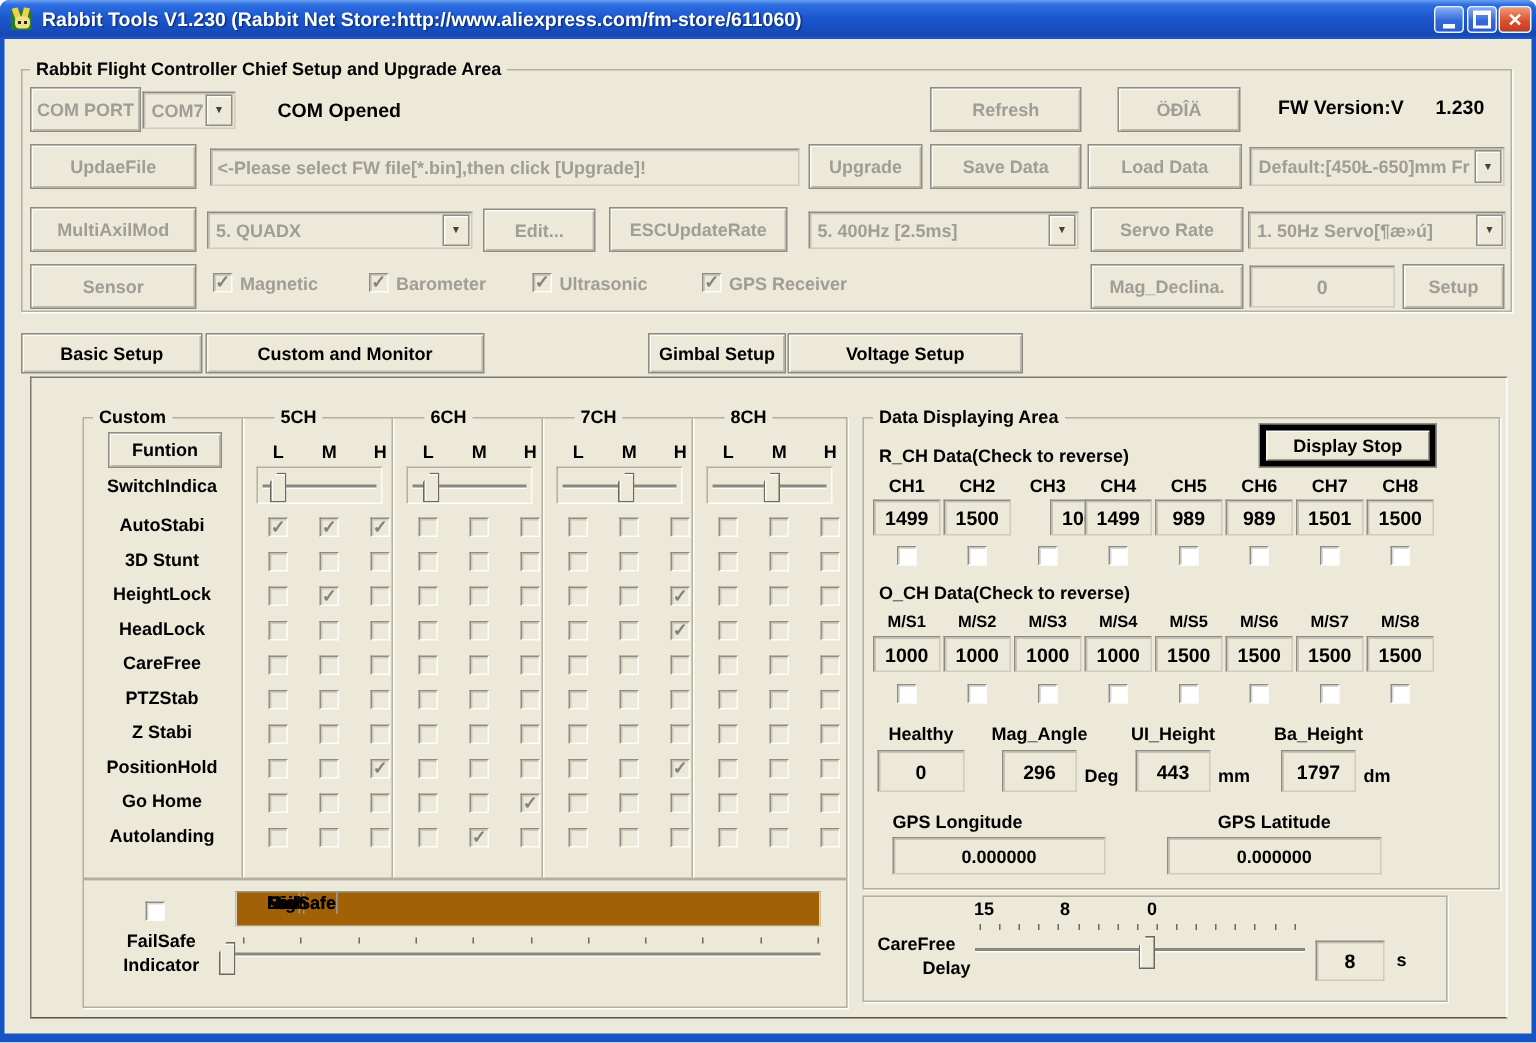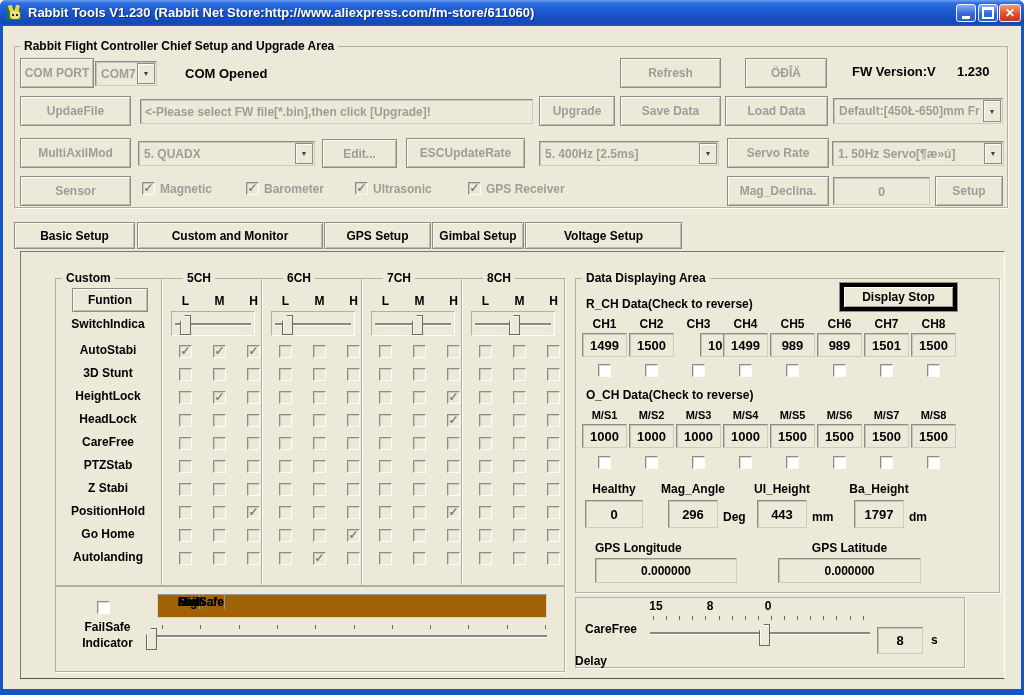--- a/index.html
+++ b/index.html
@@ -133,24 +133,23 @@
   <div class="lbl" style="left:60px;top:636px;width:95px;text-align:center">Indicator</div>
 
   <div class="groupbox" style="left:575px;top:278px;width:425px;height:315px"></div>
   <div class="legend" style="left:582px;top:271px">Data Displaying Area</div>
   <div class="btn on thick" style="left:840px;top:283px;width:117px;height:28px">Display Stop</div>
   <div class="lbl" style="left:586px;top:297px">R_CH Data(Check to reverse)</div>
   <div class="lbl" style="left:586px;top:388px">O_CH Data(Check to reverse)</div>
 
   <div class="groupbox" style="left:575px;top:597px;width:390px;height:71px"></div>
   <div class="lbl" style="left:575px;top:622px;width:72px;text-align:center">CareFree</div>
-  <div class="lbl" style="left:575px;top:654px;width:72px;text-align:left">Delay</div>
+  <div class="lbl" style="left:575px;top:638px;width:72px;text-align:right">Delay</div>
 <div class="btn on" style="left: 14px; top: 222px; width: 121px; height: 27px;">Basic Setup</div>
     <div class="btn on" style="left: 137px; top: 222px; width: 186px; height: 27px;">Custom and Monitor</div>
-    <div class="btn on" style="left: 324px; top: 222px; width: 107px; height: 27px;">GPS Setup</div>
     <div class="btn on" style="left: 432px; top: 222px; width: 92px; height: 27px;">Gimbal Setup</div>
     <div class="btn on" style="left: 525px; top: 222px; width: 157px; height: 27px;">Voltage Setup</div>
     <div style="position: absolute; left: 142px; top: 181px; height: 16px; width: 110px;">
       <div class="cb" style="left: 0px; top: 1px;">
         <div class="mk">✓</div>
       </div>
       <div class="lbl gray" style="left: 18px; top: 1px;">Magnetic</div>
     </div>
     <div style="position: absolute; left: 246px; top: 181px; height: 16px; width: 110px;">
       <div class="cb" style="left: 0px; top: 1px;">

